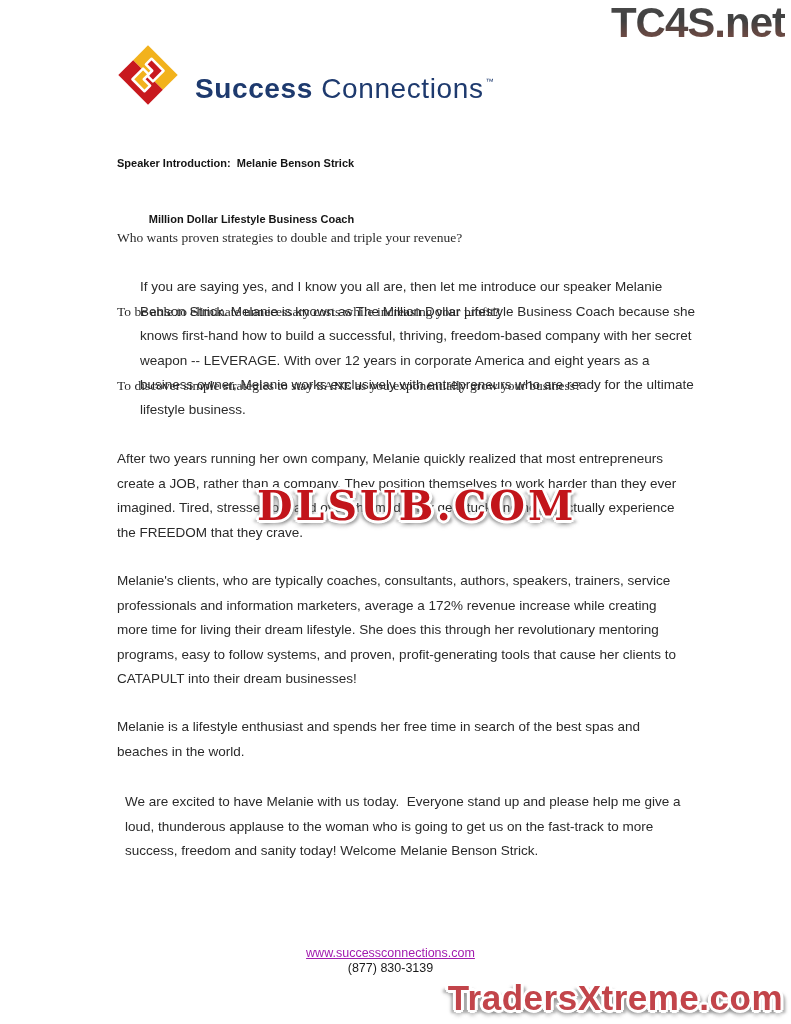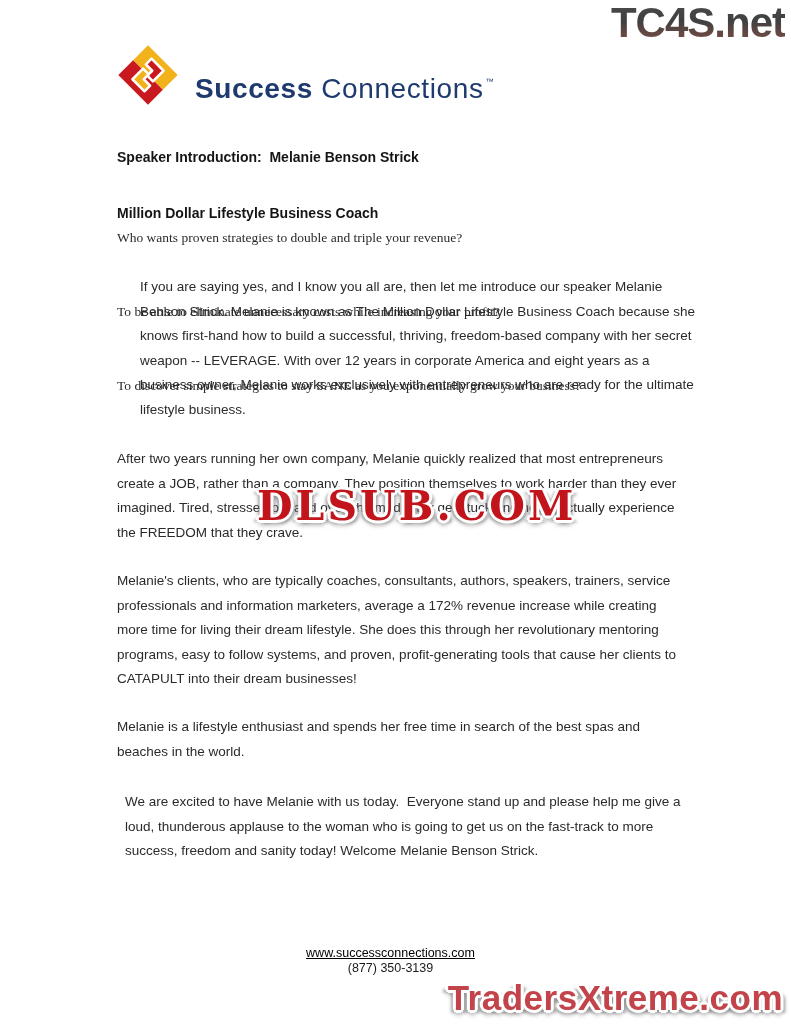--- a/index.html
+++ b/index.html
@@ -57,26 +57,27 @@
     font-size: 8px;
     color: #1E3A6E;
     vertical-align: 14px;
     margin-left: 2px;
   }
 
   
   .heading {
     position: absolute;
     left: 117px;
-    top: 111px;
-    font-size: 14px;
+    top: 117px;
+    font-size: 11px;
     font-weight: bold;
     color: #151515;
     line-height: 18.5px;
     white-space: pre-wrap;
+    text-align: right;
   }
 
   
   .para {
     position: absolute;
     left: 117px;
     width: 562px;
     font-size: 13.5px;
     line-height: 24.6px;
     color: #2a2a2a;
@@ -114,21 +115,21 @@
     position: absolute;
     left: 0;
     right: 10px;
     top: 946px;
     text-align: center;
     font-size: 12.5px;
     line-height: 15px;
     color: #1a1a1a;
   }
   .footer-link {
-    color: #000000;
+    color: #a21caf;
     text-decoration: underline;
     cursor: pointer;
   }
 
   
   .wm-bottom {
     position: absolute;
     right: 8px;
     top: 977px;
     font-size: 35px;
@@ -180,18 +181,18 @@
   <div class="para" id="para-2">If you are saying yes, and I know you all are, then let me introduce our speaker Melanie Benson Strick. Melanie is known as The Million Dollar Lifestyle Business Coach because she knows first-hand how to build a successful, thriving, freedom-based company with her secret weapon -- LEVERAGE. With over 12 years in corporate America and eight years as a business owner, Melanie works exclusively with entrepreneurs who are ready for the ultimate lifestyle business.</div>
   <div class="para" id="para-3">After two years running her own company, Melanie quickly realized that most entrepreneurs create a JOB, rather than a company. They position themselves to work harder than they ever imagined. Tired, stressed out and overwhelmed, they get stuck and never actually experience the FREEDOM that they crave.</div>
   <div class="para" id="para-4">Melanie's clients, who are typically coaches, consultants, authors, speakers, trainers, service professionals and information marketers, average a 172% revenue increase while creating more time for living their dream lifestyle. She does this through her revolutionary mentoring programs, easy to follow systems, and proven, profit-generating tools that cause her clients to CATAPULT into their dream businesses!</div>
   <div class="para" id="para-5">Melanie is a lifestyle enthusiast and spends her free time in search of the best spas and beaches in the world.</div>
   <div class="para" id="para-6">We are excited to have Melanie with us today.  Everyone stand up and please help me give a loud, thunderous applause to the woman who is going to get us on the fast-track to more success, freedom and sanity today! Welcome Melanie Benson Strick.</div>
 
   <div class="wm-overlay">DLSUB.COM</div>
 
   <div class="footer">
     <div><a class="footer-link">www.successconnections.com</a></div>
-    <div>(877) 350-3139</div>
+    <div>(877) 830-3139</div>
   </div>
 
   <div class="wm-bottom">TradersXtreme.com</div>
 
 </div>
 
 </body></html>

